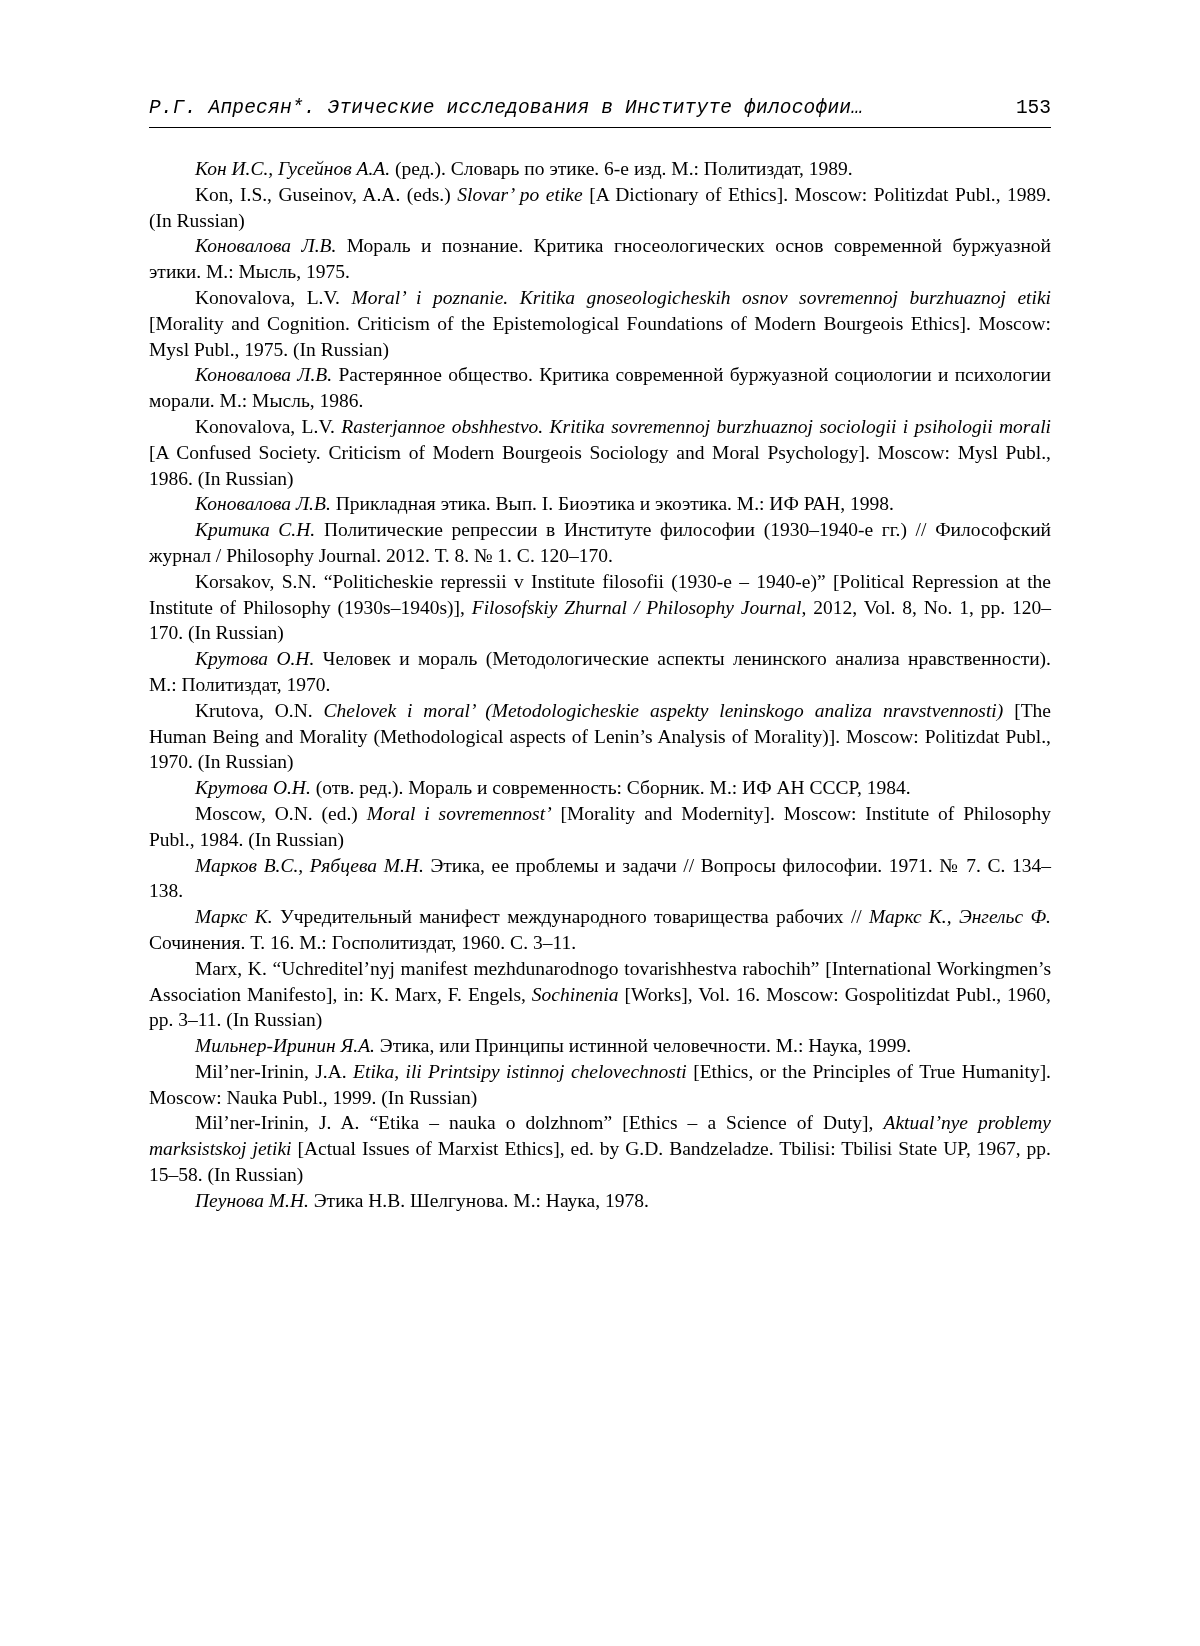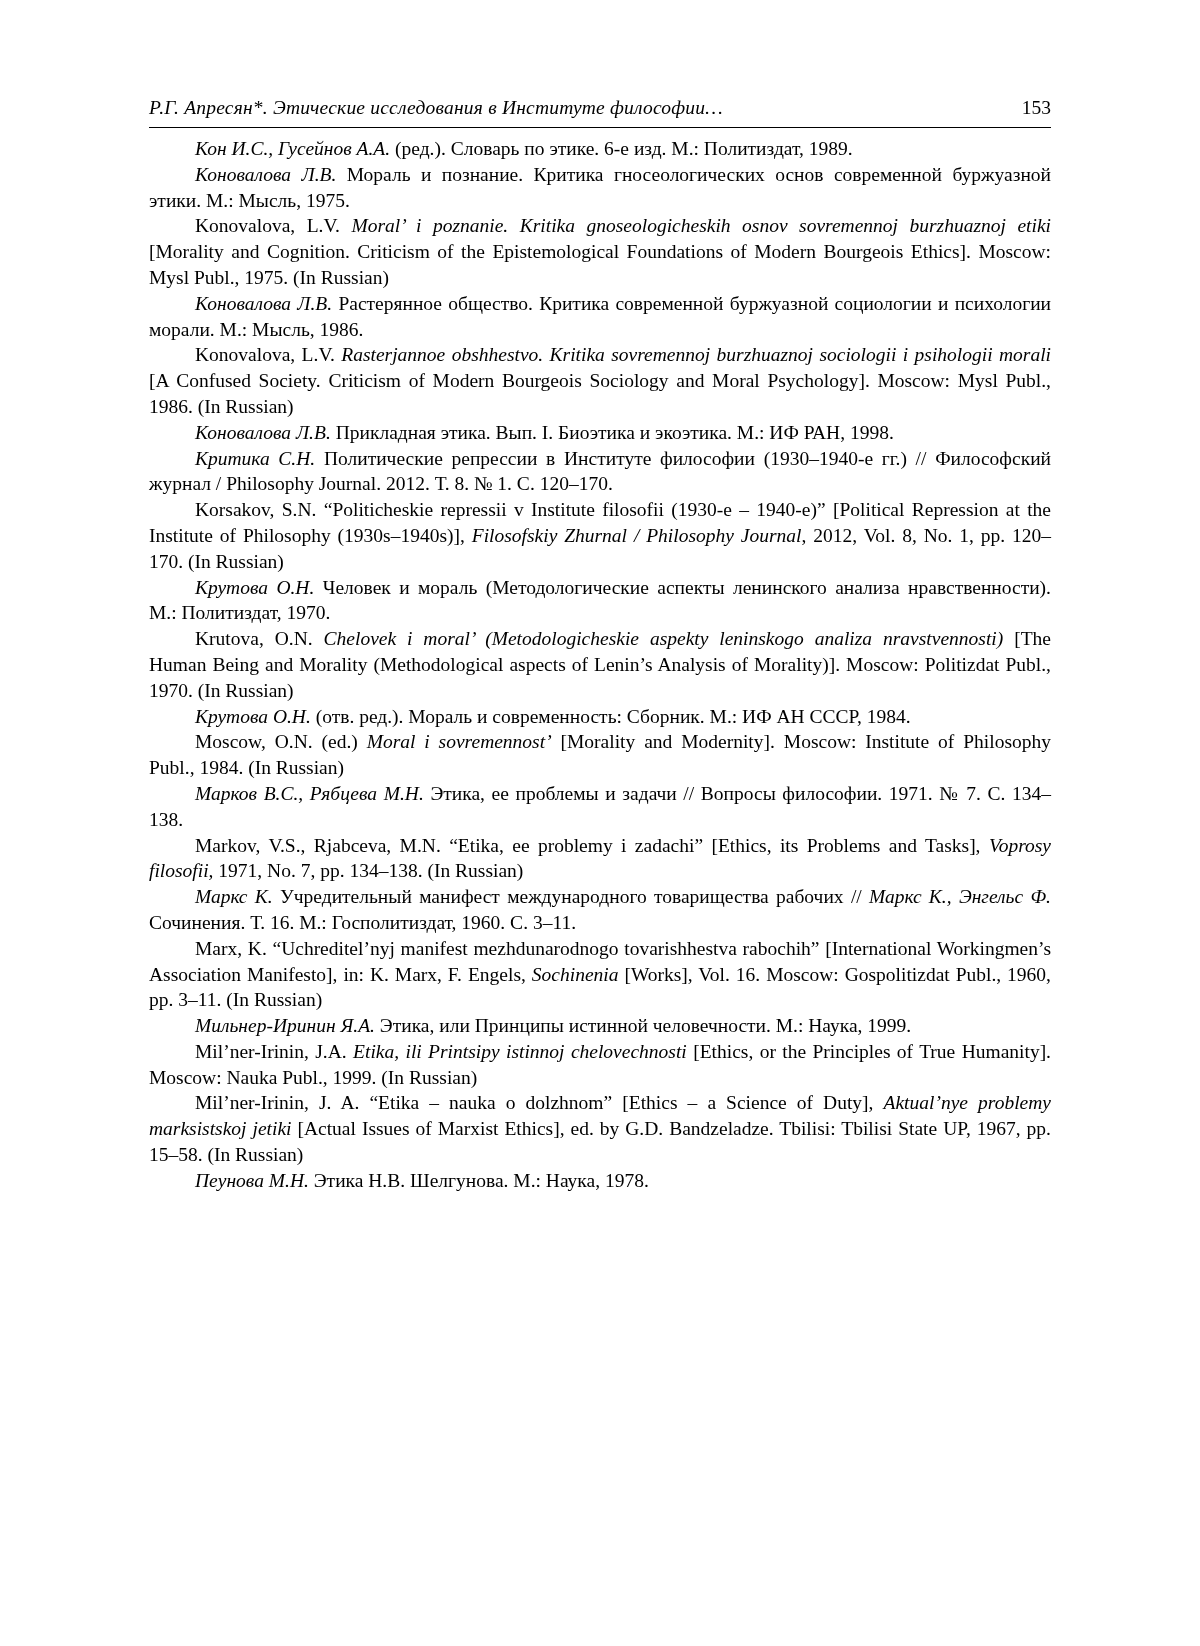--- a/index.html
+++ b/index.html
@@ -23,32 +23,33 @@
     padding-top: 96px;
   }
   .running-head {
     display: flex;
     justify-content: space-between;
     align-items: center;
     font-size: 19.5px;
     line-height: 24px;
     border-bottom: 1.5px solid #000;
     padding-bottom: 7px;
+    font-family: Liberation Mono, monospace;
   }
   .running-title {
     font-style: italic;
     letter-spacing: 0.2px;
   }
   .page-number {
     font-style: normal;
     padding-left: 20px;
     white-space: nowrap;
   }
   .refs {
-    margin-top: 8px;
+    margin-top: 28px;
     font-size: 19.5px;
     line-height: 25.8px;
     text-align: justify;
   }
   .refs p {
     margin: 0;
     padding: 0;
     text-indent: 46px;
   }
   .it { font-style: italic; }
@@ -59,33 +60,33 @@
 <div class="page">
   <div class="content">
 
     <div class="running-head">
       <span class="running-title">Р.Г. Апресян*. Этические исследования в Институте философии…</span>
       <span class="page-number">153</span>
     </div>
 
     <div class="refs">
         <p><span class="it">Кон И.С., Гусейнов А.А.</span><span> (ред.). Словарь по этике. 6-е изд. М.: Политиздат, 1989.</span></p>
+        <p><span>Kon, I.S., Guseinov, A.A. (eds.) </span><span class="it">Slovar’ po etike</span><span> [A Dictionary of Ethics]. Moscow: Politizdat Publ., 1989. (In Russian)</span></p>
         <p><span class="it">Коновалова Л.В.</span><span> Мораль и познание. Критика гносеологических основ современной буржуазной этики. М.: Мысль, 1975.</span></p>
         <p><span>Konovalova, L.V. </span><span class="it">Moral’ i poznanie. Kritika gnoseologicheskih osnov sovremennoj burzhuaznoj etiki</span><span> [Morality and Cognition. Criticism of the Epistemological Foundations of Modern Bourgeois Ethics]. Moscow: Mysl Publ., 1975. (In Russian)</span></p>
         <p><span class="it">Коновалова Л.В.</span><span> Растерянное общество. Критика современной буржуазной социологии и психологии морали. М.: Мысль, 1986.</span></p>
         <p><span>Konovalova, L.V. </span><span class="it">Rasterjannoe obshhestvo. Kritika sovremennoj burzhuaznoj sociologii i psihologii morali</span><span> [A Confused Society. Criticism of Modern Bourgeois Sociology and Moral Psychology]. Moscow: Mysl Publ., 1986. (In Russian)</span></p>
         <p><span class="it">Коновалова Л.В.</span><span> Прикладная этика. Вып. I. Биоэтика и экоэтика. М.: ИФ РАН, 1998.</span></p>
         <p><span class="it">Критика С.Н.</span><span> Политические репрессии в Институте философии (1930–1940-е гг.) // Философский журнал / Philosophy Journal. 2012. Т. 8. № 1. С. 120–170.</span></p>
         <p><span>Korsakov, S.N. “Politicheskie repressii v Institute filosofii (1930-e – 1940-e)” [Political Repression at the Institute of Philosophy (1930s–1940s)], </span><span class="it">Filosofskiy Zhurnal / Philosophy Journal</span><span>, 2012, Vol. 8, No. 1, pp. 120–170. (In Russian)</span></p>
         <p><span class="it">Крутова О.Н.</span><span> Человек и мораль (Методологические аспекты ленинского анализа нравственности). М.: Политиздат, 1970.</span></p>
         <p><span>Krutova, O.N. </span><span class="it">Chelovek i moral’ (Metodologicheskie aspekty leninskogo analiza nravstvennosti)</span><span> [The Human Being and Morality (Methodological aspects of Lenin’s Analysis of Morality)]. Moscow: Politizdat Publ., 1970. (In Russian)</span></p>
         <p><span class="it">Крутова О.Н.</span><span> (отв. ред.). Мораль и современность: Сборник. М.: ИФ АН СССР, 1984.</span></p>
         <p><span>Moscow, O.N. (ed.) </span><span class="it">Moral i sovremennost’</span><span> [Morality and Modernity]. Moscow: Institute of Philosophy Publ., 1984. (In Russian)</span></p>
         <p><span class="it">Марков В.С., Рябцева М.Н.</span><span> Этика, ее проблемы и задачи // Вопросы философии. 1971. № 7. С. 134–138.</span></p>
-        <p><span>Markov, V.S., Rjabceva, M.N. “Etika, ee problemy i zadachi” [Ethics, its Problems and Tasks], </span><span class="it">Voprosy filosofii,</span><span> 1971, No. 7, pp. 134–138. (In Russian)</span></p>
         <p><span class="it">Маркс К.</span><span> Учредительный манифест международного товарищества рабочих // </span><span class="it">Маркс К., Энгельс Ф.</span><span> Сочинения. Т. 16. М.: Госполитиздат, 1960. С. 3–11.</span></p>
         <p><span>Marx, K. “Uchreditel’nyj manifest mezhdunarodnogo tovarishhestva rabochih” [International Workingmen’s Association Manifesto], in: K. Marx, F. Engels, </span><span class="it">Sochinenia</span><span> [Works], Vol. 16. Moscow: Gospolitizdat Publ., 1960, pp. 3–11. (In Russian)</span></p>
         <p><span class="it">Мильнер-Иринин Я.А.</span><span> Этика, или Принципы истинной человечности. М.: Наука, 1999.</span></p>
         <p><span>Mil’ner-Irinin, J.A. </span><span class="it">Etika, ili Printsipy istinnoj chelovechnosti</span><span> [Ethics, or the Principles of True Humanity]. Moscow: Nauka Publ., 1999. (In Russian)</span></p>
         <p><span>Mil’ner-Irinin, J. A. “Etika – nauka o dolzhnom” [Ethics – a Science of Duty], </span><span class="it">Aktual’nye problemy marksistskoj jetiki</span><span> [Actual Issues of Marxist Ethics], ed. by G.D. Bandzeladze. Tbilisi: Tbilisi State UP, 1967, pp. 15–58. (In Russian)</span></p>
         <p><span class="it">Пеунова М.Н.</span><span> Этика Н.В. Шелгунова. М.: Наука, 1978.</span></p>
       </div>
 
   </div>
 </div>

